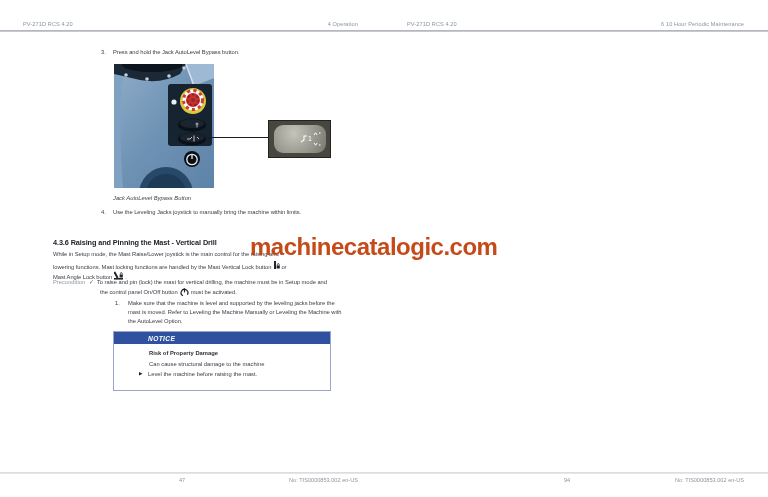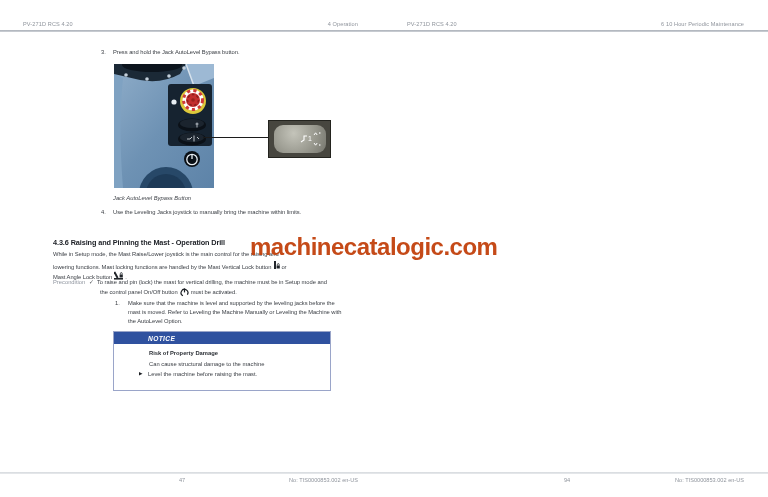--- a/index.html
+++ b/index.html
@@ -110,21 +110,21 @@
             <circle cx="21.8" cy="15" r="0.8" fill="#ffffff"></circle>
         </svg>
       </div>
     </div>
 
     <span class="caption abs" style="left:113px; top:195px">Jack AutoLevel Bypass Button</span>
 
     <span class="num abs" style="left:101px; top:209px">4.</span>
     <span class="body-txt abs" style="left:113px; top:209px">Use the Leveling Jacks joystick to manually bring the machine within limits.</span>
 
-    <span class="section-heading abs" style="left:53px; top:238px">4.3.6 Raising and Pinning the Mast - Operation Drill</span>
+    <span class="section-heading abs" style="left:53px; top:238px">4.3.6 Raising and Pinning the Mast - Vertical Drill</span>
     <span class="body-txt abs" style="left:53px; top:251px">While in Setup mode, the Mast Raise/Lower joystick is the main control for the raising and</span>
     <div class="body-txt abs" style="left:53px; top:261px; white-space:nowrap">
       <span>lowering functions. Mast locking functions are handled by the Mast Vertical Lock button</span>
       <svg class="inline-icon" width="7" height="9" viewBox="0 0 7 9">
         <rect x="1" y="0" width="2" height="8" fill="#22262b"></rect>
         <rect x="3.6" y="4.5" width="3.2" height="3" fill="#22262b"></rect>
         <path d="M4.4,4.5 v-1 a0.9,0.9 0 0 1 1.8,0 v1" stroke="#22262b" stroke-width="0.8" fill="none"></path>
       </svg>
       <span>or</span>
     </div>

